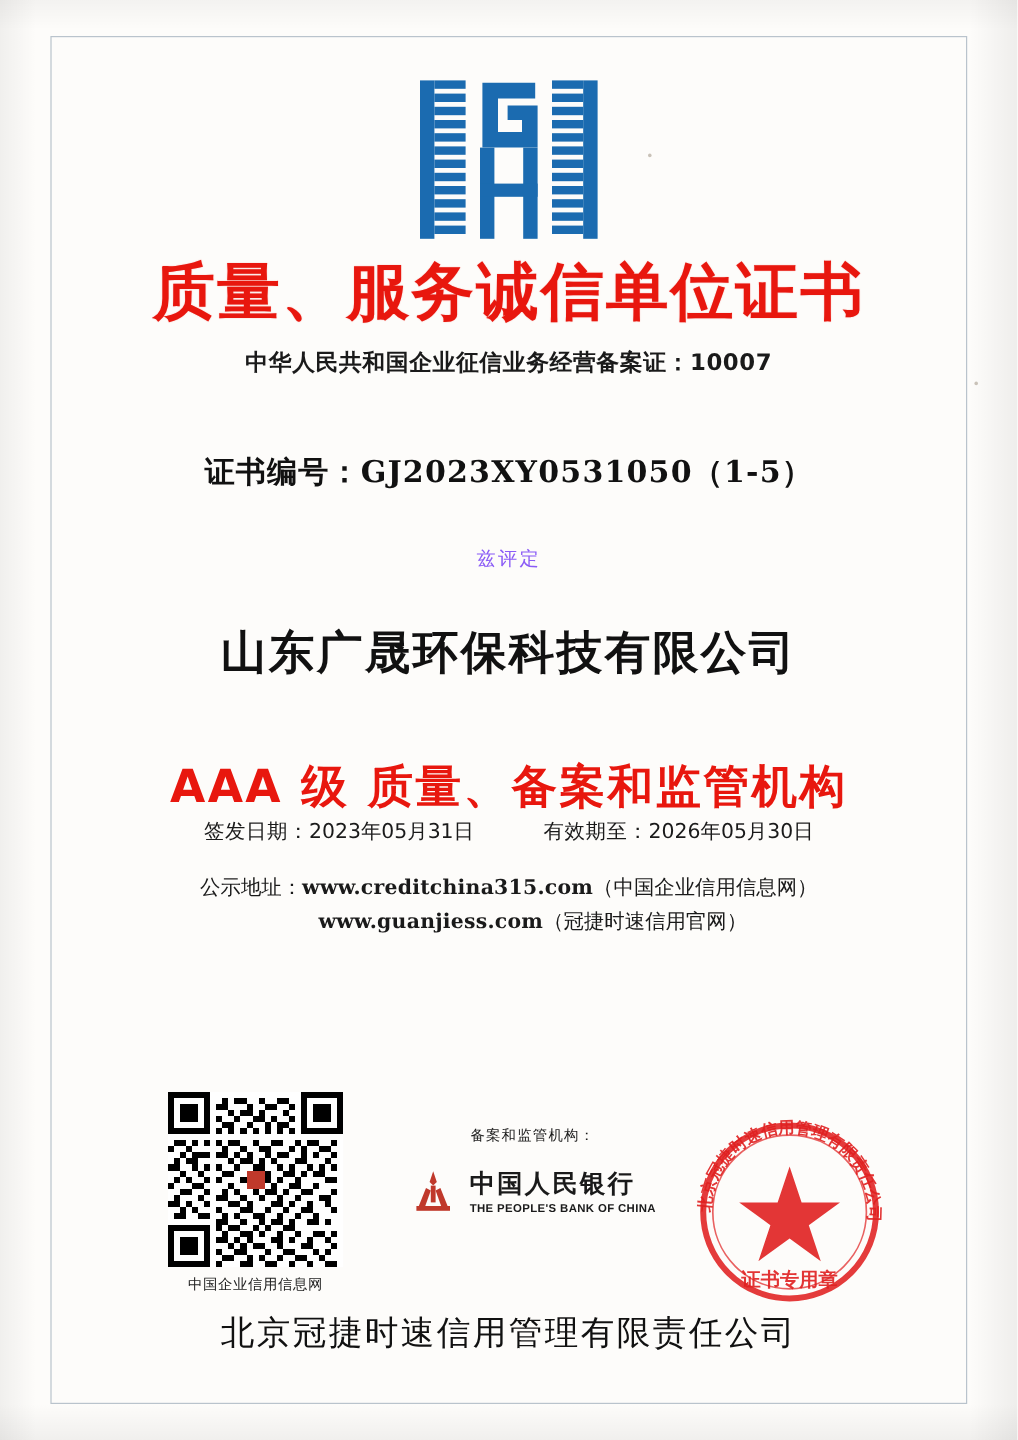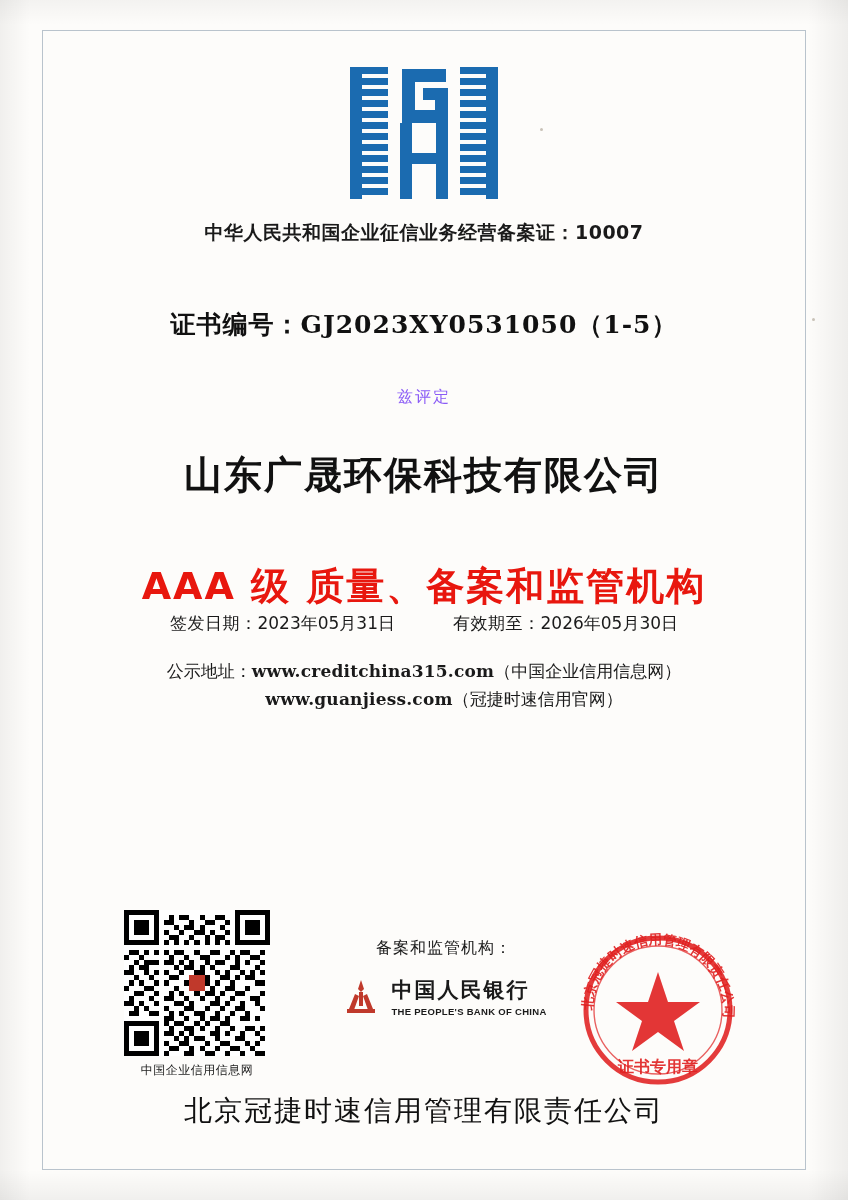--- a/index.html
+++ b/index.html
@@ -143,21 +143,21 @@
   
   .bottom-row {
     position: absolute;
     left: 0;
     right: 0;
     top: 880px;
     height: 170px;
   }
   .qr-block {
     position: absolute;
-    left: 70px;
+    left: 86px;
     top: 0;
     width: 170px;
     text-align: center;
   }
   .qr-code {
     width: 146px;
     height: 146px;
     margin: 0 auto;
     position: relative;
     background: #ffffff;
@@ -171,21 +171,21 @@
   }
   .regulator-block {
     position: absolute;
     left: 268px;
     top: 28px;
     width: 268px;
     text-align: center;
   }
   .regulator-label {
     font-family: "DejaVu Sans", "Liberation Sans", sans-serif;
-    font-size: 16px;
+    font-size: 12px;
     color: #1a1a1a;
     letter-spacing: 1px;
   }
   .pboc {
     margin-top: 17px;
     display: flex;
     align-items: center;
     justify-content: center;
     gap: 10px;
   }
@@ -279,20 +279,21 @@
           </g>
 
           <rect x="56" y="60" width="12" height="76"></rect>
           <rect x="92" y="60" width="12" height="76"></rect>
           <rect x="56" y="90" width="48" height="11"></rect>
           <path d="M58 6 h44 v13 h-31 v28 h20 v-10 h-12 v-12 h25 v35 h-46 z"></path>
         </g>
       </svg>
     </div>
 
+    <div class="main-title">质量、服务诚信单位证书</div>
     <div class="record-line">中华人民共和国企业征信业务经营备案证：10007</div>
     <div class="cert-number">证书编号：GJ2023XY0531050（1-5）</div>
     <div class="hereby">兹评定</div>
     <div class="company">山东广晟环保科技有限公司</div>
     <div class="grade">AAA 级 质量、备案和监管机构</div>
 
     <div class="dates-row">
       <div>
         <span class="label">签发日期：</span><span class="value">2023年05月31日</span>
       </div>

